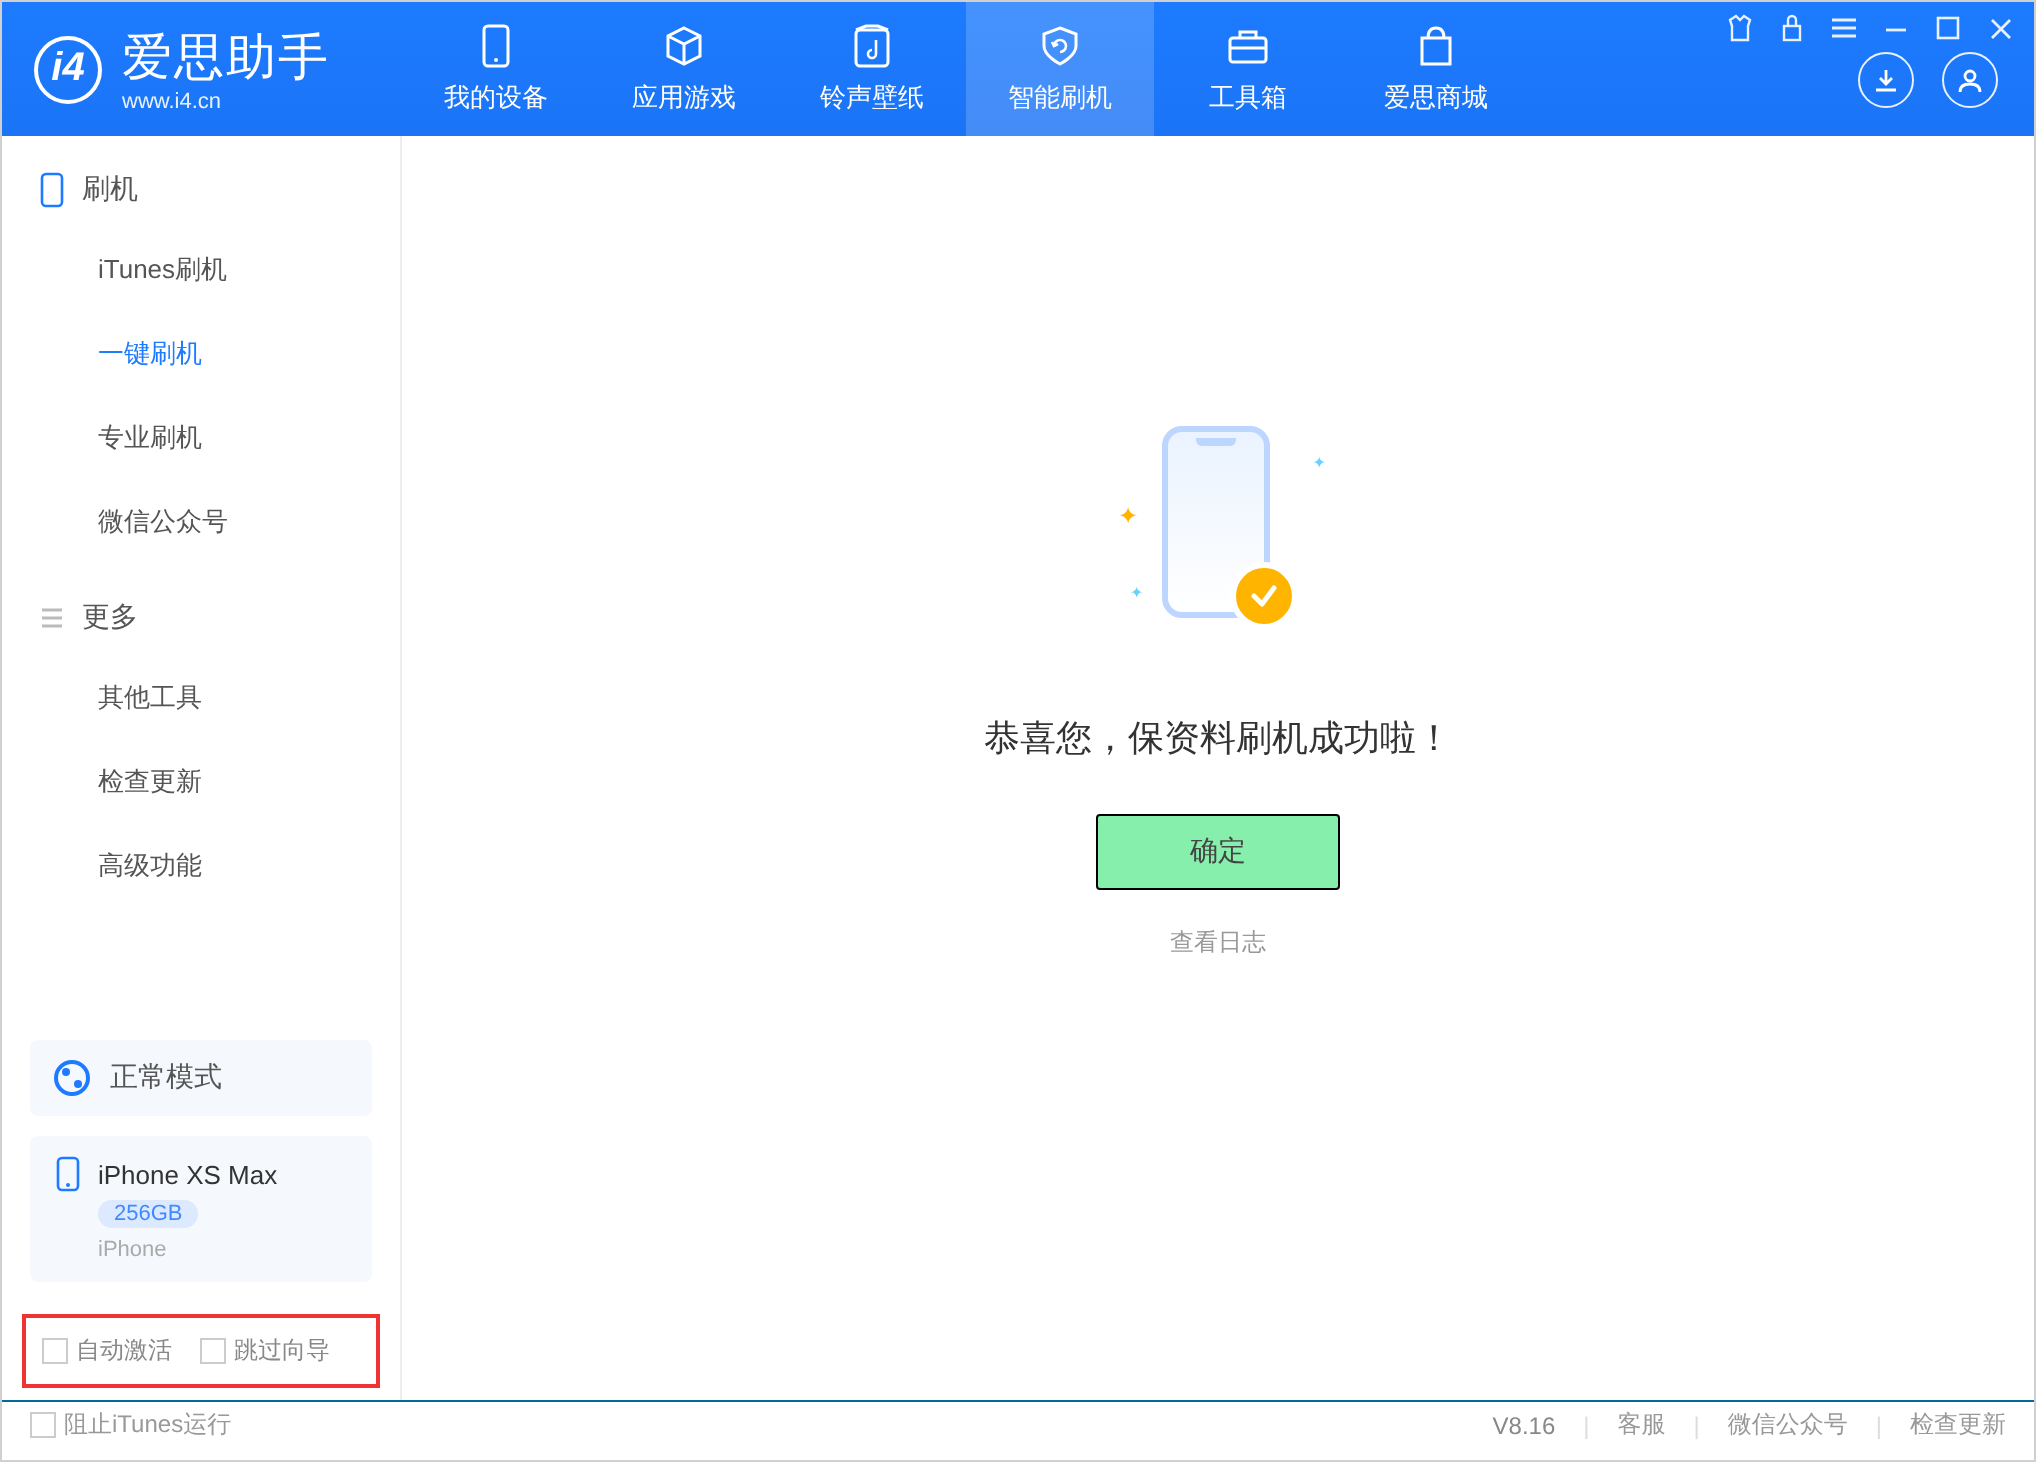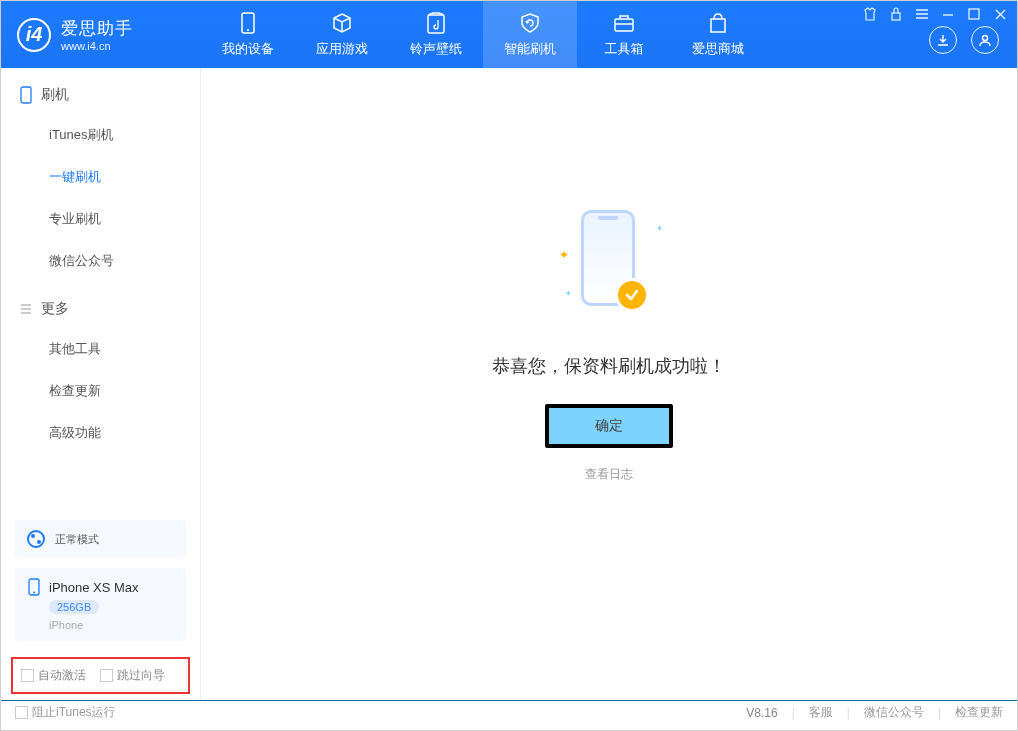--- a/index.html
+++ b/index.html
@@ -3,21 +3,21 @@
 <meta charset="utf-8">
 <style>
 * { margin: 0; padding: 0; box-sizing: border-box; font-family: "Microsoft YaHei", Arial, sans-serif; }
 body { background: #fff; width: 1018px; height: 731px; overflow: hidden; border: 1px solid #d0d0d0; }
 
 
 .header { height: 67px; background: linear-gradient(to bottom, #1d7bff, #1b74f6); display: flex; align-items: center; color: #fff; position: relative; }
 .logo-area { display: flex; align-items: center; padding: 0 16px; width: 200px; }
 .logo-circle { width: 34px; height: 34px; border: 2.5px solid #fff; border-radius: 50%; display: flex; align-items: center; justify-content: center; font-weight: bold; font-size: 20px; font-style: italic; }
 .logo-text { margin-left: 10px; }
-.logo-text .cn { font-size: 17px; font-weight: 500; letter-spacing: 1px; }
+.logo-text .cn { font-size: 25px; font-weight: 500; letter-spacing: 1px; }
 .logo-text .en { font-size: 11px; opacity: 0.9; }
 
 .nav { display: flex; height: 100%; }
 .nav-item { width: 94px; display: flex; flex-direction: column; align-items: center; justify-content: center; cursor: pointer; font-size: 13px; gap: 6px; }
 .nav-item.active { background: rgba(255,255,255,0.18); }
 .nav-icon { width: 22px; height: 22px; display: flex; align-items: center; justify-content: center; }
 
 .window-controls { position: absolute; top: 6px; right: 10px; display: flex; gap: 12px; align-items: center; }
 .wc-icon { width: 14px; height: 14px; opacity: 0.9; cursor: pointer; display: flex; align-items: center; justify-content: center; }
 
@@ -27,21 +27,21 @@
 
 .body-area { display: flex; height: 632px; }
 .sidebar { width: 200px; border-right: 1px solid #eee; background: #fff; display: flex; flex-direction: column; }
 .side-section-title { display: flex; align-items: center; gap: 8px; padding: 18px 18px 10px 18px; font-size: 14px; color: #555; }
 .side-items { padding-left: 48px; }
 .side-item { padding: 12px 0; font-size: 13px; color: #555; cursor: pointer; }
 .side-item.active { color: #1d7bff; }
 
 .sidebar-spacer { flex: 1; }
 
-.mode-box { margin: 10px 14px; background: #f5f8fc; border-radius: 4px; padding: 10px 12px; display: flex; align-items: center; gap: 10px; font-size: 11px; color: #555; }
+.mode-box { margin: 10px 14px; background: #f5f8fc; border-radius: 4px; padding: 10px 12px; display: flex; align-items: center; gap: 10px; font-size: 14px; color: #555; }
 .mode-icon { width: 18px; height: 18px; border: 2px solid #1d7bff; border-radius: 50%; display: flex; align-items: center; justify-content: center; position: relative; }
 .mode-icon::before { content:''; width:4px; height:4px; background:#1d7bff; border-radius:50%; position:absolute; top:2px; left:2px; }
 .mode-icon::after { content:''; width:4px; height:4px; background:#1d7bff; border-radius:50%; position:absolute; bottom:2px; right:2px; }
 
 .device-box { margin: 0 14px 10px 14px; background: #f5f8fc; border-radius: 4px; padding: 10px 12px; }
 .device-name { font-size: 13px; color: #333; font-weight: 500; display:flex; align-items:center; gap:8px; }
 .device-badge { display: inline-block; background: #dce9ff; color: #3d8bff; font-size: 11px; padding: 1px 8px; border-radius: 9px; margin-top: 4px; margin-left: 22px; }
 .device-type { font-size: 11px; color: #aaa; margin-top: 4px; margin-left: 22px; }
 
 .checkbox-row { border: 2px solid #e33; margin: 6px 10px; padding: 8px; display: flex; gap: 14px; font-size: 12px; color: #888; }
@@ -53,21 +53,21 @@
 .phone-illust { position: relative; width: 140px; height: 120px; margin-bottom: 28px; }
 .phone-body { position: absolute; left: 42px; top: 4px; width: 54px; height: 96px; border: 3px solid #bcd6ff; border-radius: 10px; background: linear-gradient(to bottom, #eaf3ff, #fff); }
 .phone-notch { position:absolute; top:3px; left:50%; transform:translateX(-50%); width:20px; height:4px; background:#bcd6ff; border-radius: 0 0 3px 3px;}
 .check-badge { position: absolute; right: 30px; bottom: 14px; width: 34px; height: 34px; background: #ffb400; border-radius: 50%; display: flex; align-items: center; justify-content: center; border: 3px solid #fff; }
 .sparkle { position:absolute; color:#ffb400; font-size:12px; }
 .sparkle.s1 { left: 20px; top: 42px; }
 .sparkle.s2 { right: 16px; top: 18px; color:#6bd0ff; font-size:8px; }
 .sparkle.s3 { left: 26px; bottom: 28px; color:#6bd0ff; font-size:8px; }
 
 .success-text { font-size: 18px; color: #333; margin-bottom: 26px; }
-.ok-btn { border: 4px solid #000000; background: #7dd3fc; padding: 9px 46px; font-size: 14px; color: #444; cursor: pointer; border-radius: 2px; margin-bottom: 18px; }
+.ok-btn { border: 1px solid #000000; background: #86efac; padding: 9px 46px; font-size: 14px; color: #444; cursor: pointer; border-radius: 2px; margin-bottom: 18px; }
 .log-link { font-size: 12px; color: #999; cursor: pointer; }
 
 
 .footer { height: 24px; border-top: 1px solid #0369a1; display: flex; align-items: center; padding: 0 14px; font-size: 12px; color: #999; }
 .footer-left { display: flex; align-items: center; gap: 4px; }
 .footer-right { margin-left: auto; display: flex; align-items: center; gap: 14px; justify-content: center; }
 .footer-right .sep { color: #ddd; }
 .footer-link { cursor: pointer; }
 .version { color: #888; }
 </style>

